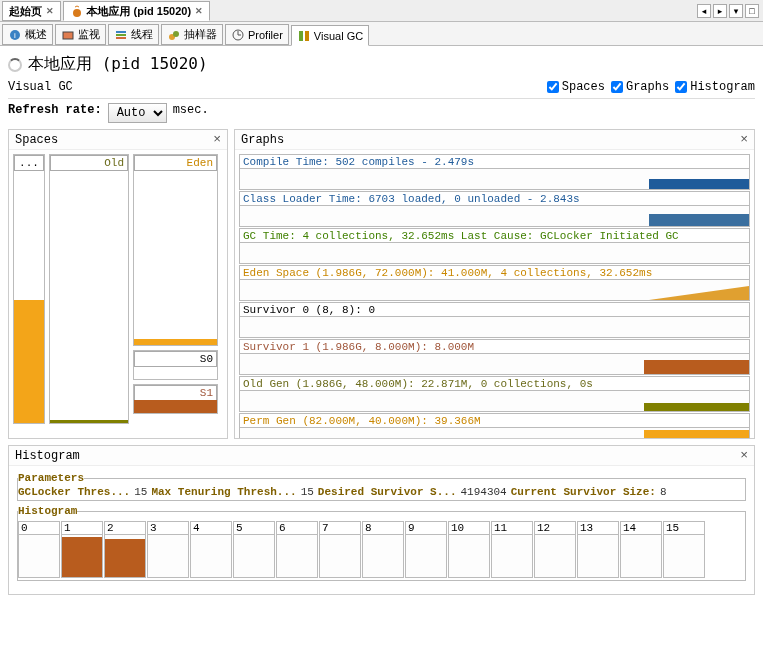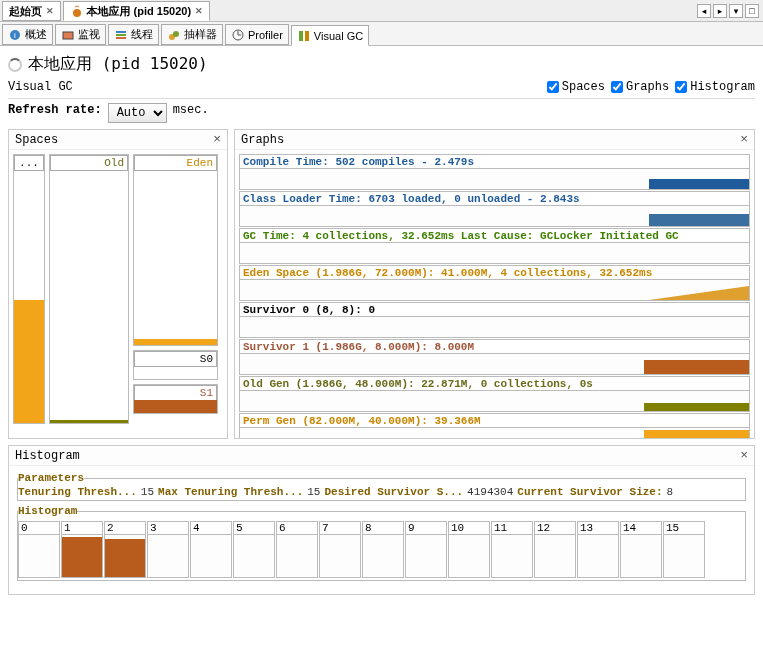--- a/index.html
+++ b/index.html
@@ -100,21 +100,21 @@
   text-align: right;
 }
 .chart-box .inner {
   position: absolute; left: 0; right: 0; bottom: 0;
 }
 .fill-orange { background: #f3a519; }
 .fill-olive  { background: #808000; }
 .fill-brown  { background: #b85c1e; }
 .graphs-panel { flex: 1; }
 .graphs-body { display: flex; flex-direction: column; gap: 1px; }
-.graph-row { border: 1px solid #bbb; position: relative; padding: 1px 0 0; font-family: "Courier New", monospace; font-size: 11px; font-weight: bold; }
+.graph-row { border: 1px solid #bbb; position: relative; padding: 1px 0 0; font-family: "Courier New", monospace; font-size: 11px; font-weight: normal; }
 .graph-row .title { padding: 0 3px; border-bottom: 1px solid #bbb; white-space: nowrap; overflow: hidden; }
 .graph-row .area { height: 20px; position: relative; background: #fdfdfd; }
 .graph-row .area .block { position: absolute; bottom: 0; right: 0; }
 .histogram-panel { margin-top: 6px; height: 150px; }
 .histogram-body fieldset { border: 1px solid #bbb; margin: 2px 4px 4px; padding: 2px 0; font-family: "Courier New", monospace; font-size: 11px; }
 .histogram-body legend { font-family: "Courier New", monospace; font-size: 11px; color: #806000; font-weight: bold; }
 .params-line { color: #806000; font-weight: bold; display: flex; gap: 4px; align-items: center; }
 .params-line .val { color: #333; font-weight: normal; }
 .hist-bars { display: flex; gap: 1px; margin-top: 2px; }
 .hist-bar { border: 1px solid #bbb; display: flex; flex-direction: column; font-family: "Courier New", monospace; font-size: 11px; }
@@ -333,21 +333,21 @@
 
   <div class="panel histogram-panel">
     <div class="panel-header">
       <span>Histogram</span>
       <span class="x">×</span>
     </div>
     <div class="panel-body histogram-body">
       <fieldset>
         <legend>Parameters</legend>
         <div class="params-line">
-          <span>Tenuring Thresh...</span>
+          <span>GCLocker Thres...</span>
           <span class="val">15</span>
           <span>Max Tenuring Thresh...</span>
           <span class="val">15</span>
           <span>Desired Survivor S...</span>
           <span class="val">4194304</span>
           <span>Current Survivor Size:</span>
           <span class="val">8</span>
         </div>
       </fieldset>
       <fieldset>

